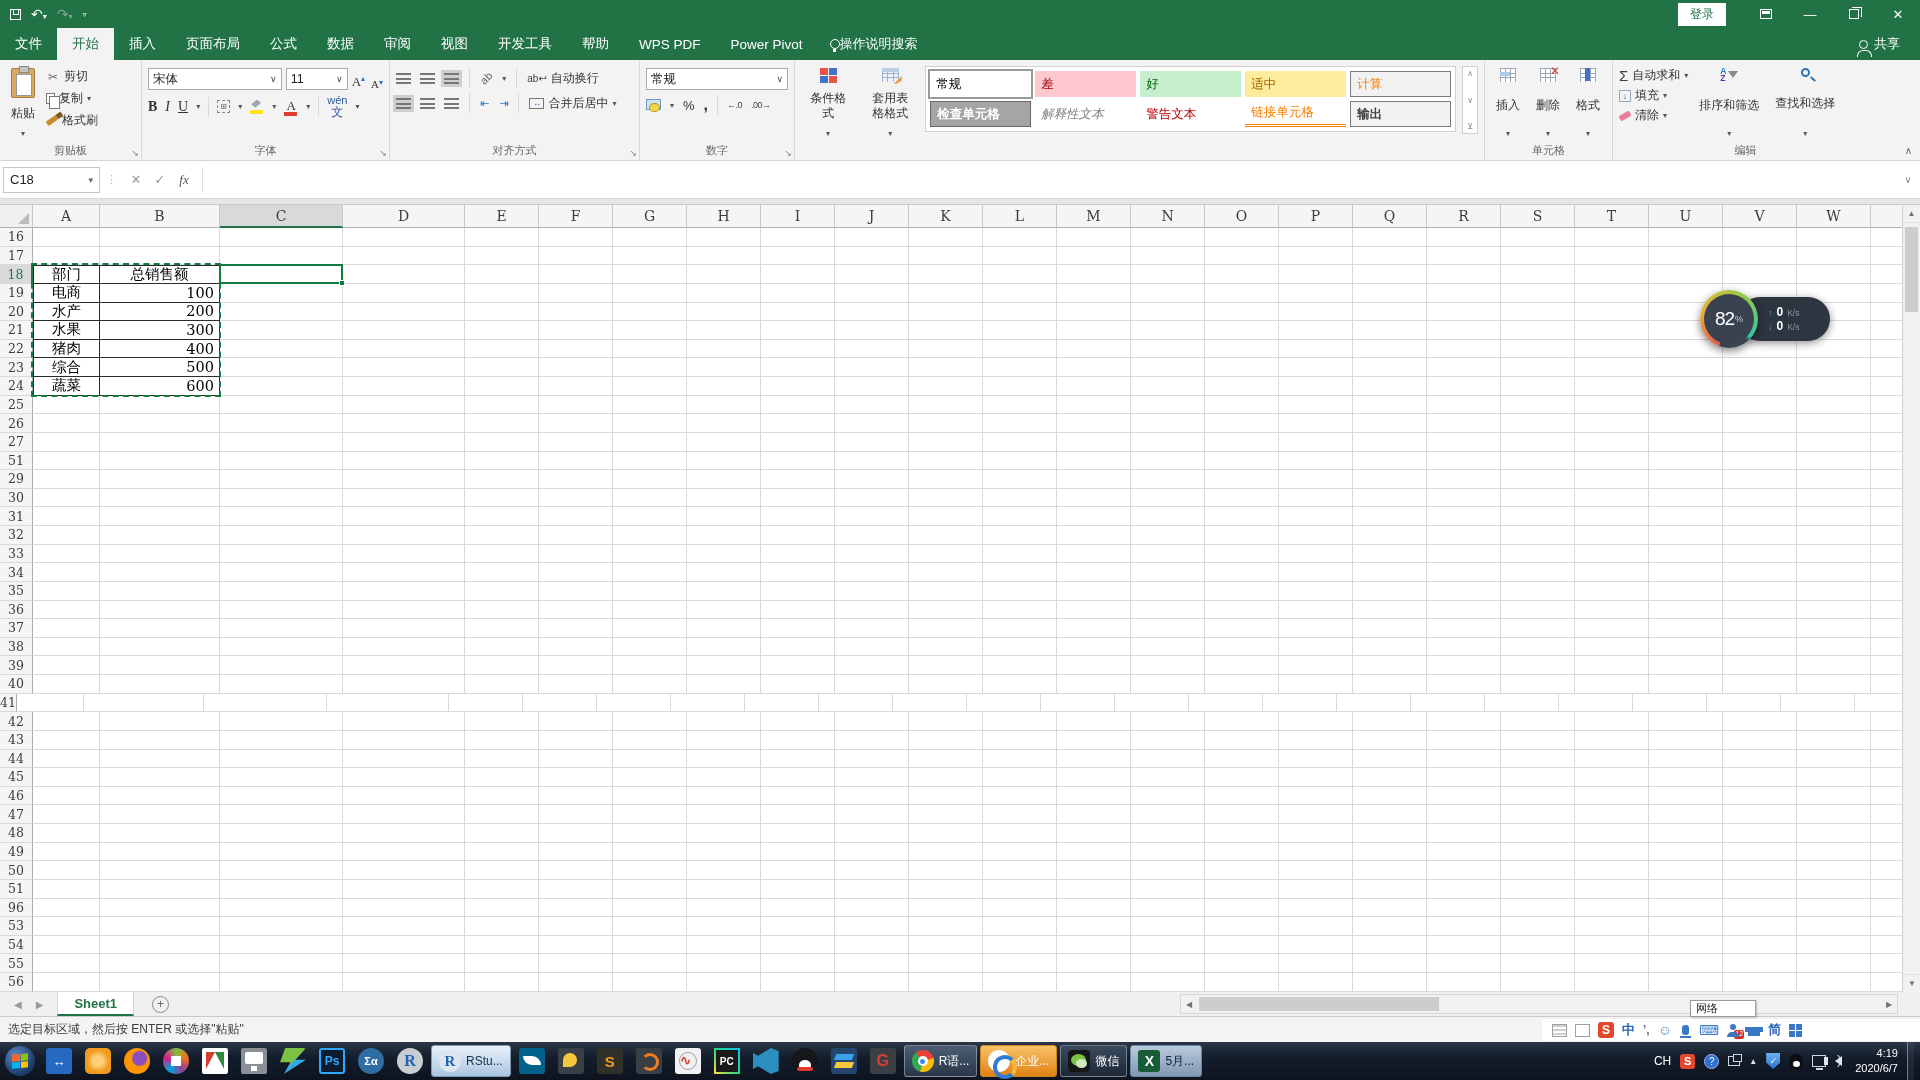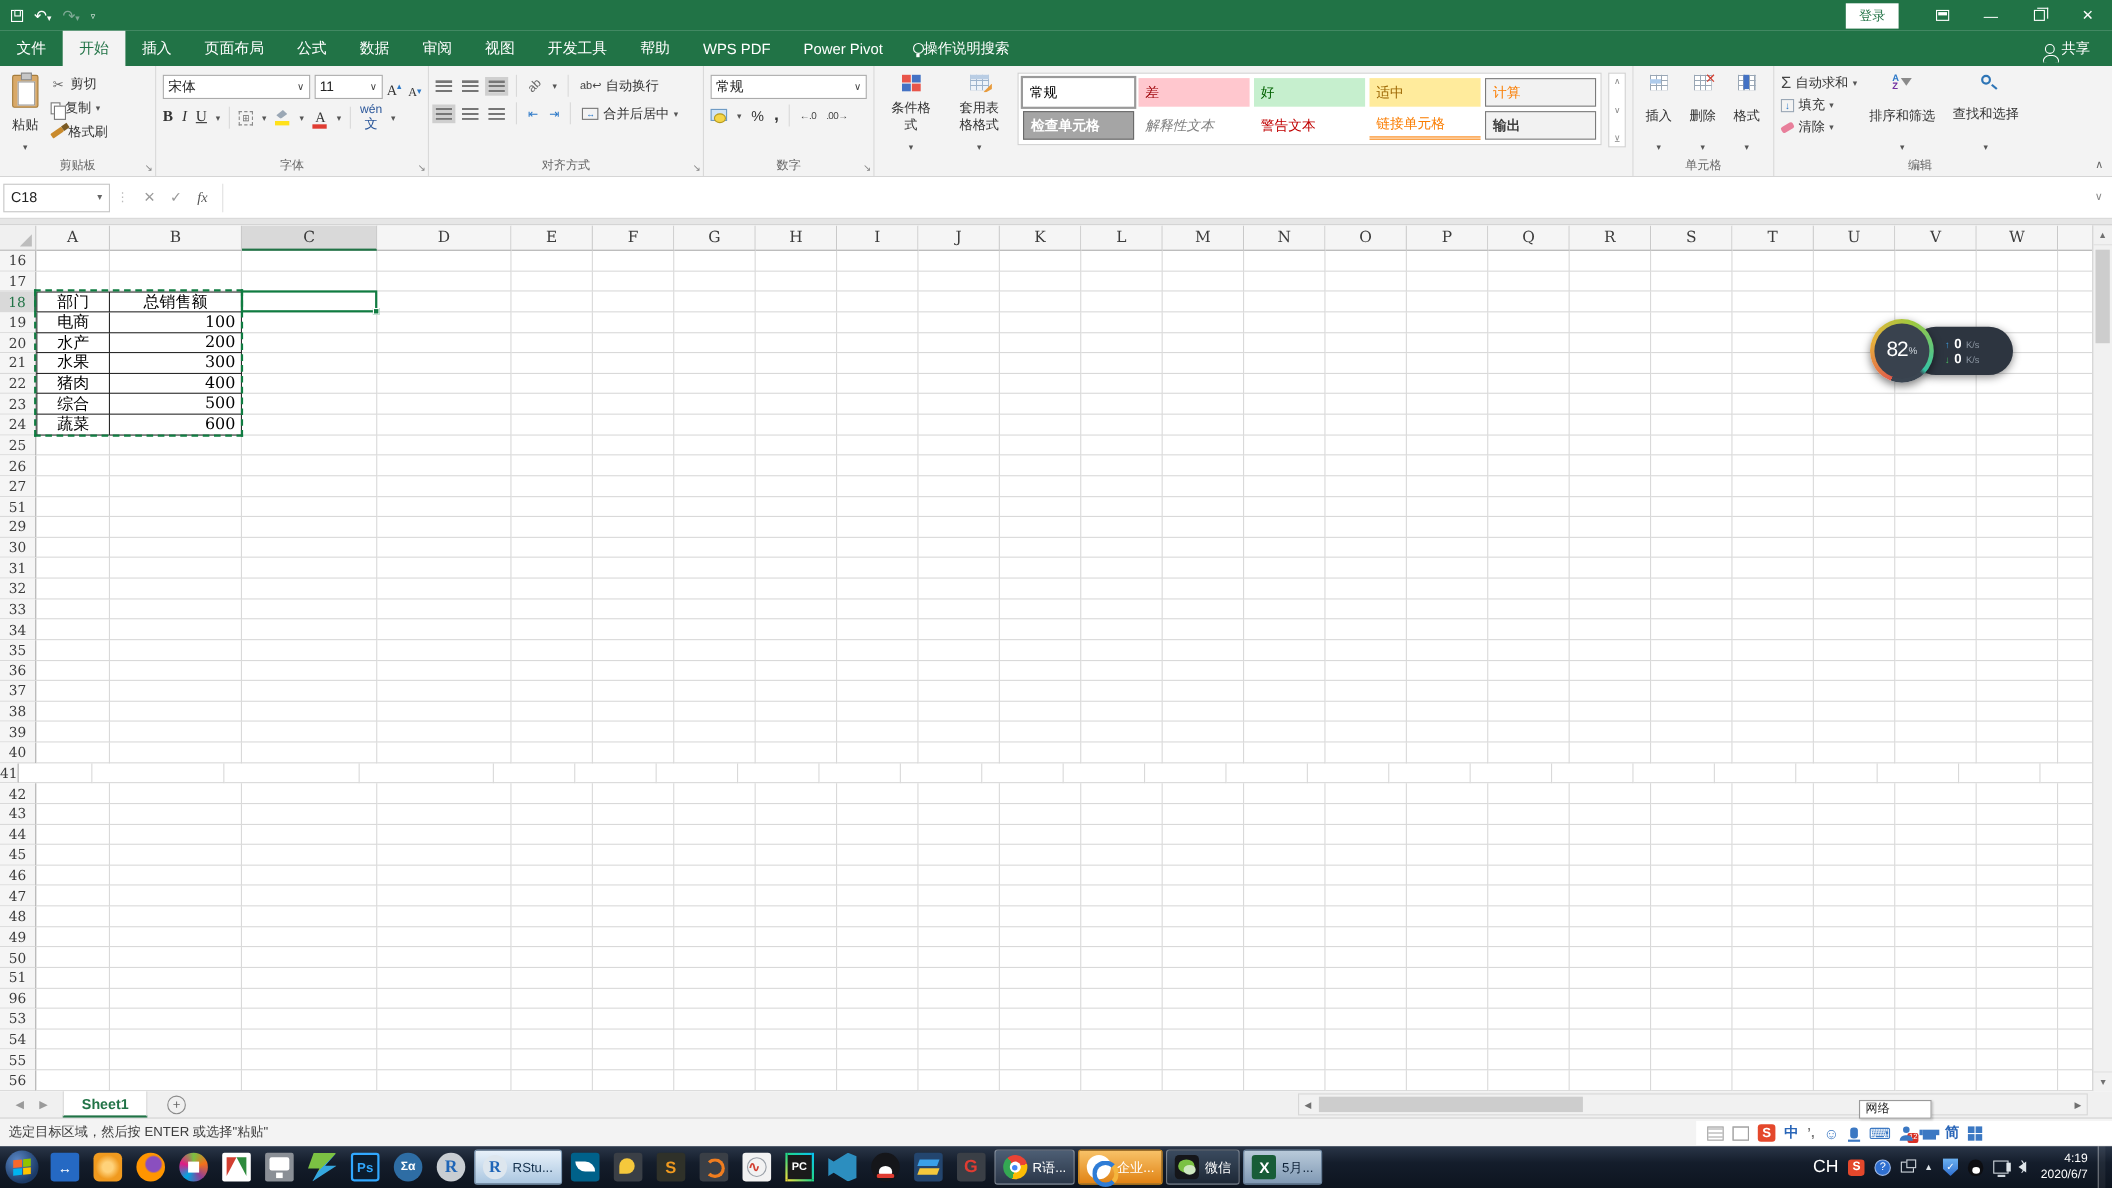--- a/index.html
+++ b/index.html
@@ -1848,21 +1848,21 @@
       </div>
       <div class="taskbtn tb-wechat">
         <div class="app a-wechat"></div>
         <span>微信</span>
       </div>
       <div class="taskbtn tb-excel">
         <div class="app a-excel">X</div>
         <span>5月...</span>
       </div>
       <div id="tray">
-        <span style="font-size: 16px;">CH</span>
+        <span style="font-size: 12px;">CH</span>
         <span class="tr-s">S</span>
         <span class="tr-help">?</span>
         <span class="tr-win"></span>
         <span class="tr-up">▲</span>
         <span class="tr-shield">✓</span>
         <span class="tr-qq"></span>
         <span class="tr-net"></span>
         <span class="tr-vol"></span>
         <div class="tr-clock">
           <div>4:19</div>

